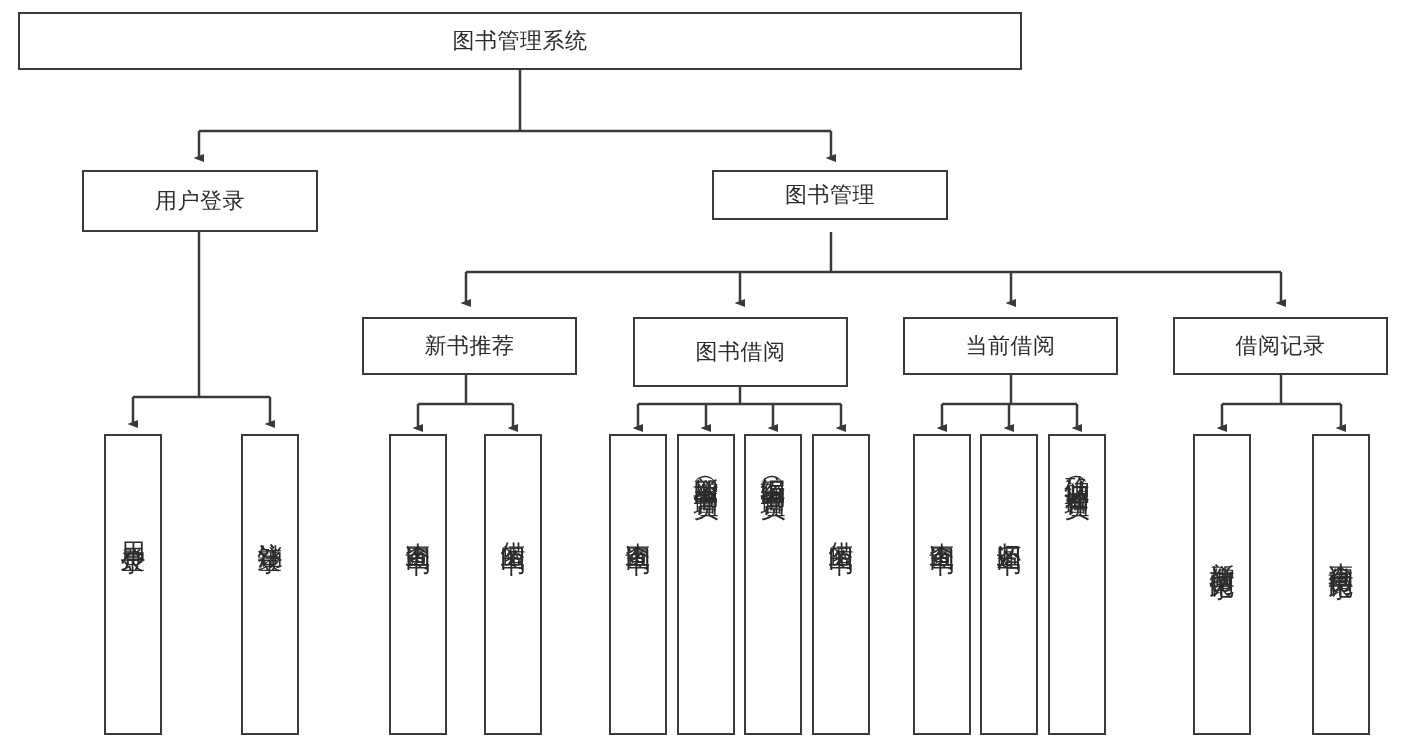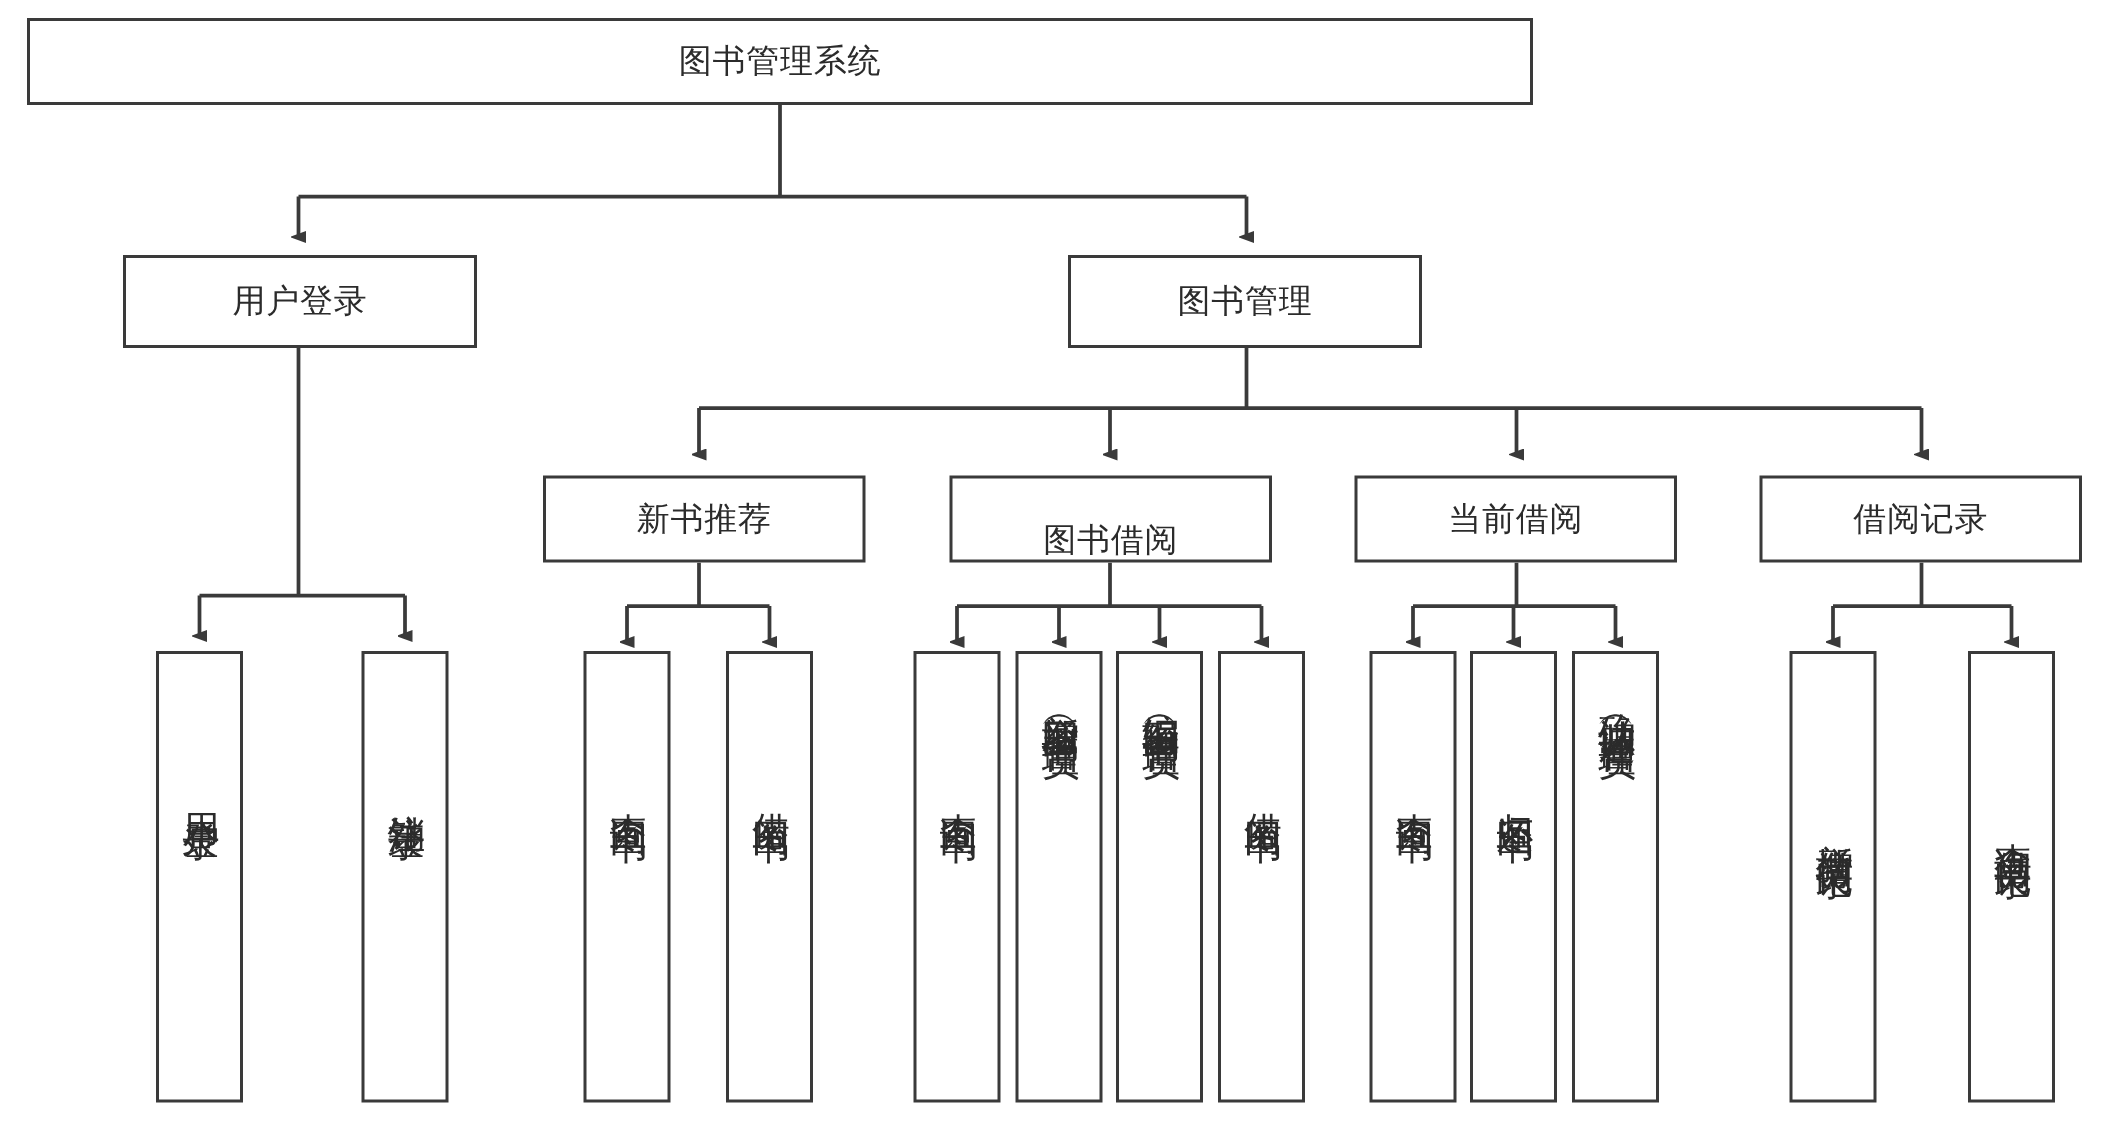--- a/index.html
+++ b/index.html
@@ -132,28 +132,28 @@
     </g>
   </svg>
 
   <div class="node horiz" style="left:18px; top:12px; width:1004px; height:58px;">
     <span class="label">图书管理系统</span>
   </div>
 
   <div class="node horiz" style="left:82px; top:170px; width:236px; height:62px;">
     <span class="label">用户登录</span>
   </div>
-  <div class="node horiz" style="left:712px; top:170px; width:236px; height:62px;">
+  <div class="node horiz" style="left:712px; top:170px; width:236px; height:50px;">
     <span class="label">图书管理</span>
   </div>
 
   <div class="node horiz" style="left:362px; top:317px; width:215px; height:58px;">
     <span class="label">新书推荐</span>
   </div>
-  <div class="node horiz" style="left:633px; top:317px; width:215px; height:58px;align-items:flex-end;">
+  <div class="node horiz" style="left:633px; top:317px; width:215px; height:70px;">
     <span class="label">图书借阅</span>
   </div>
   <div class="node horiz" style="left:1173px; top:317px; width:215px; height:58px;">
     <span class="label">借阅记录</span>
   </div>
   <div class="node horiz" style="left:903px; top:317px; width:215px; height:58px;">
     <span class="label">当前借阅</span>
   </div>
 
   <div class="node vert mid" style="left:104px; top:434px; width:58px; height:301px;">

